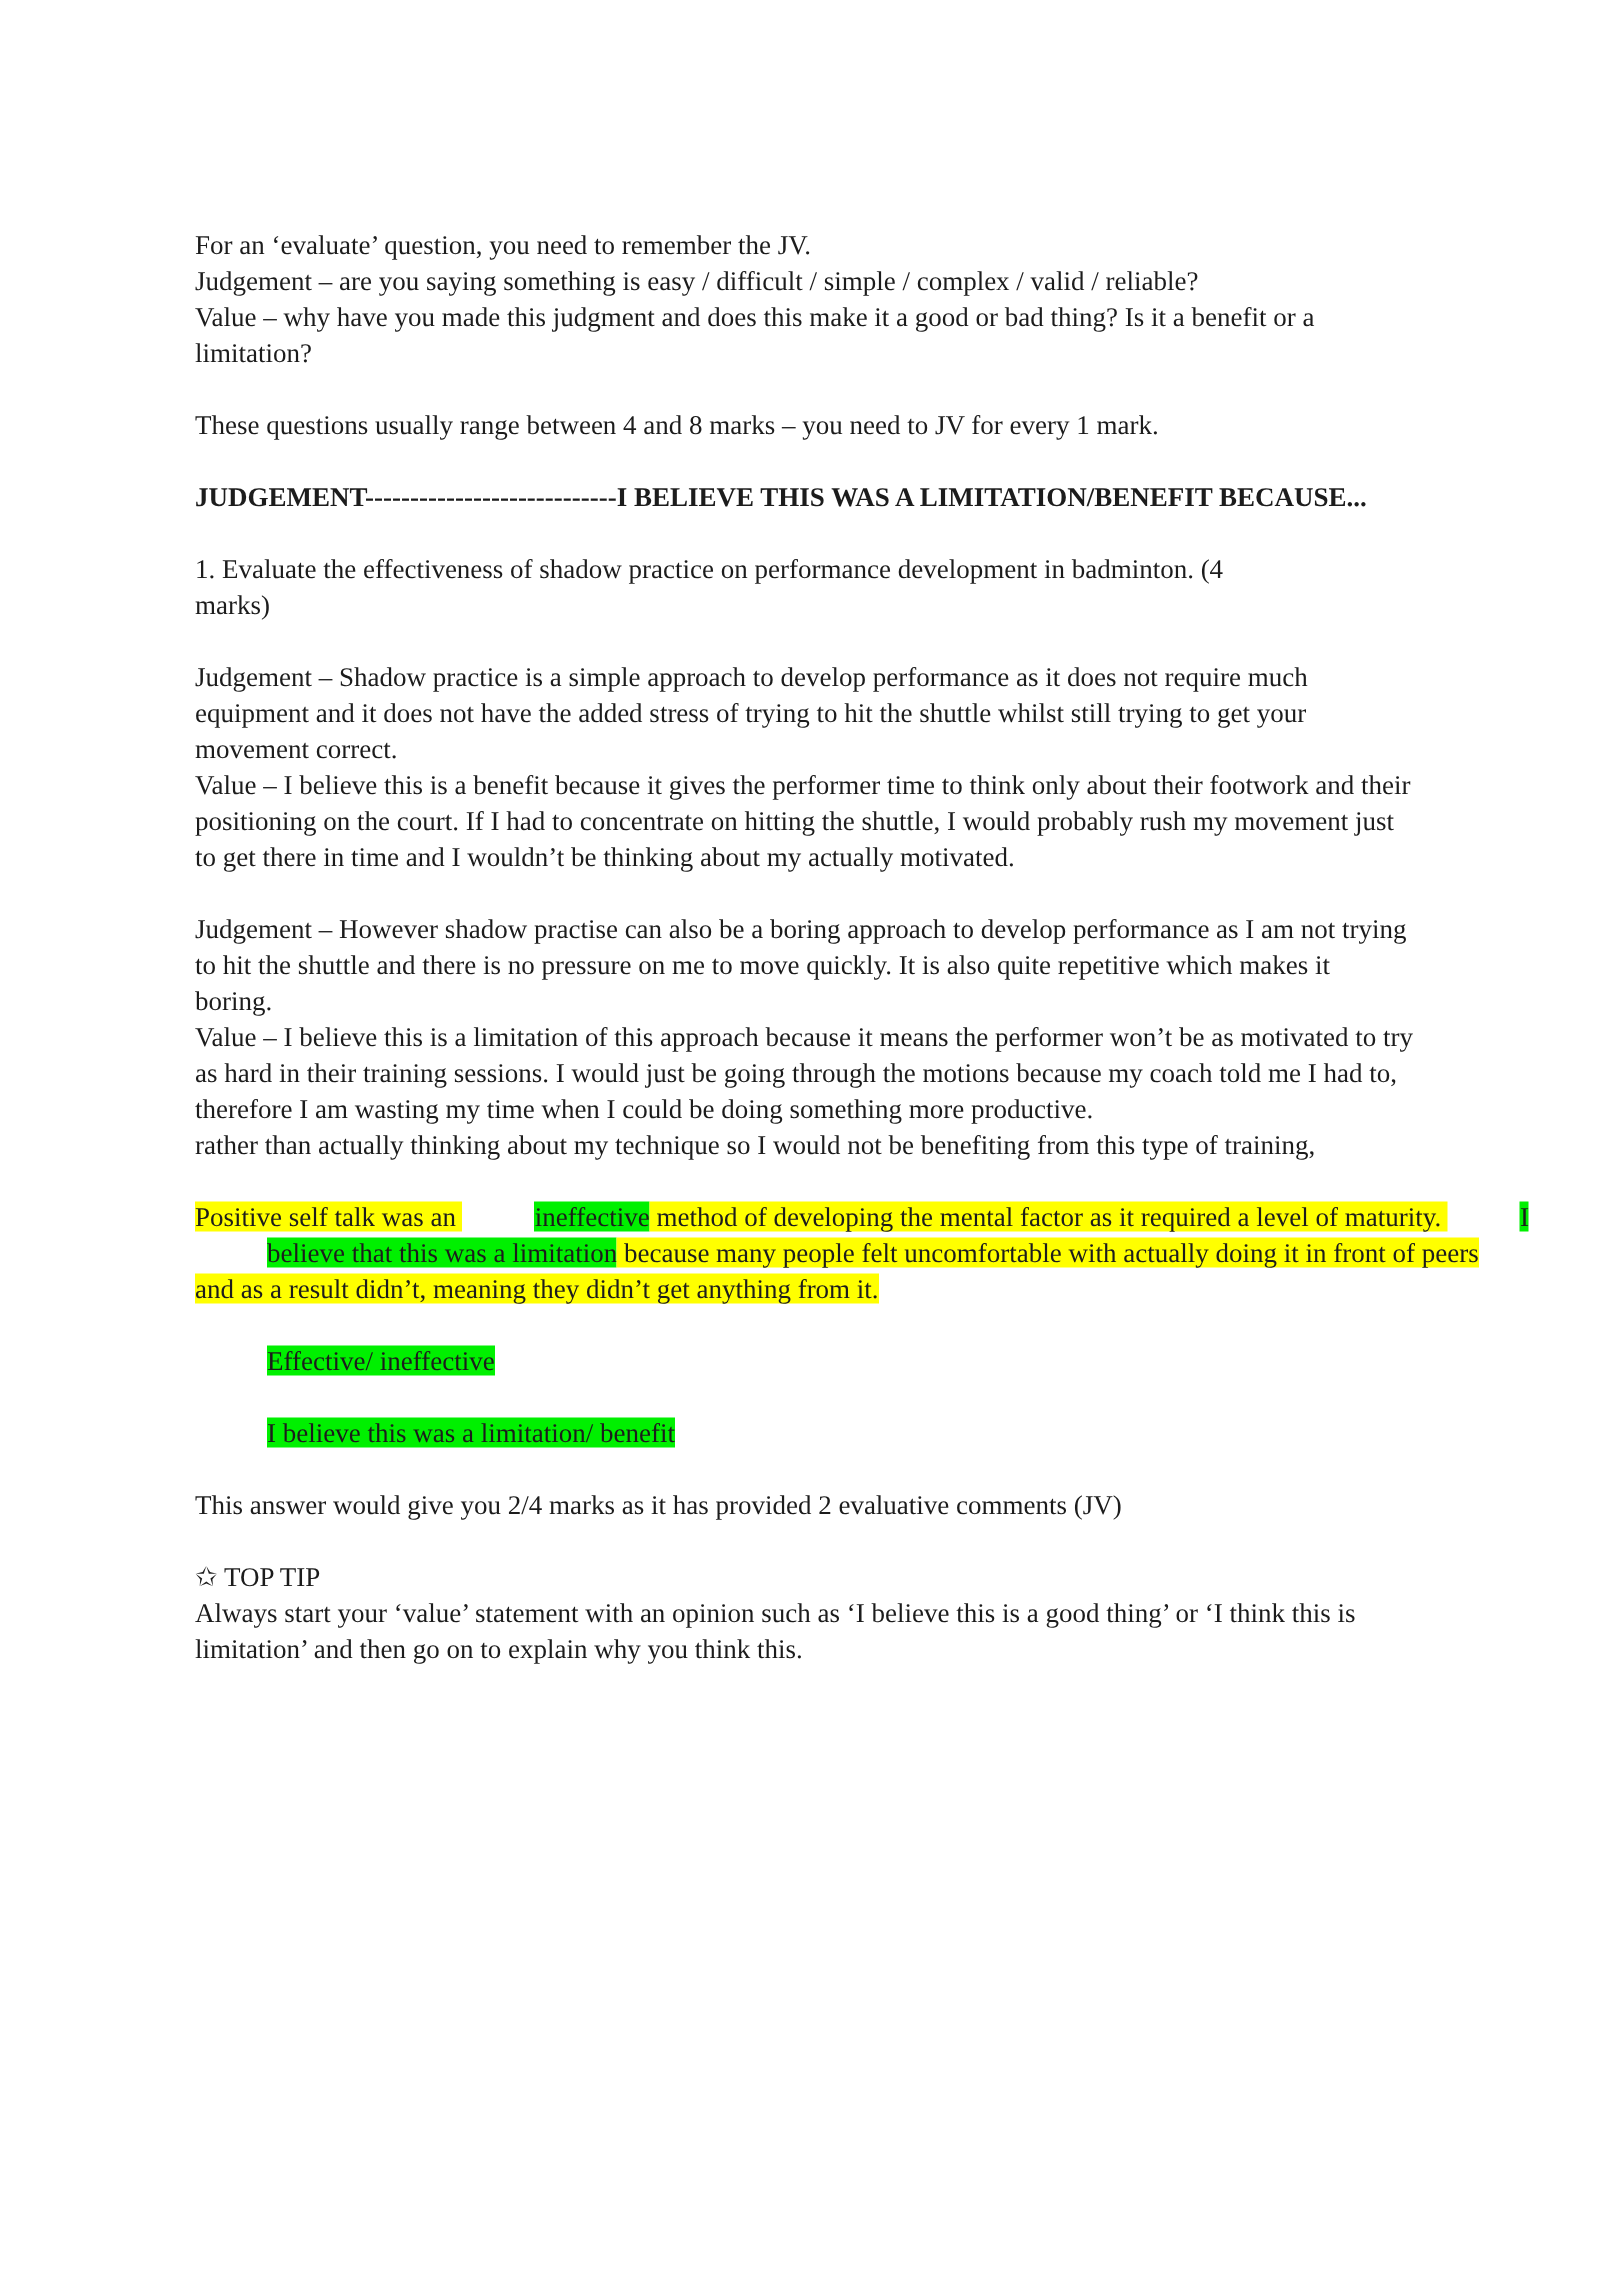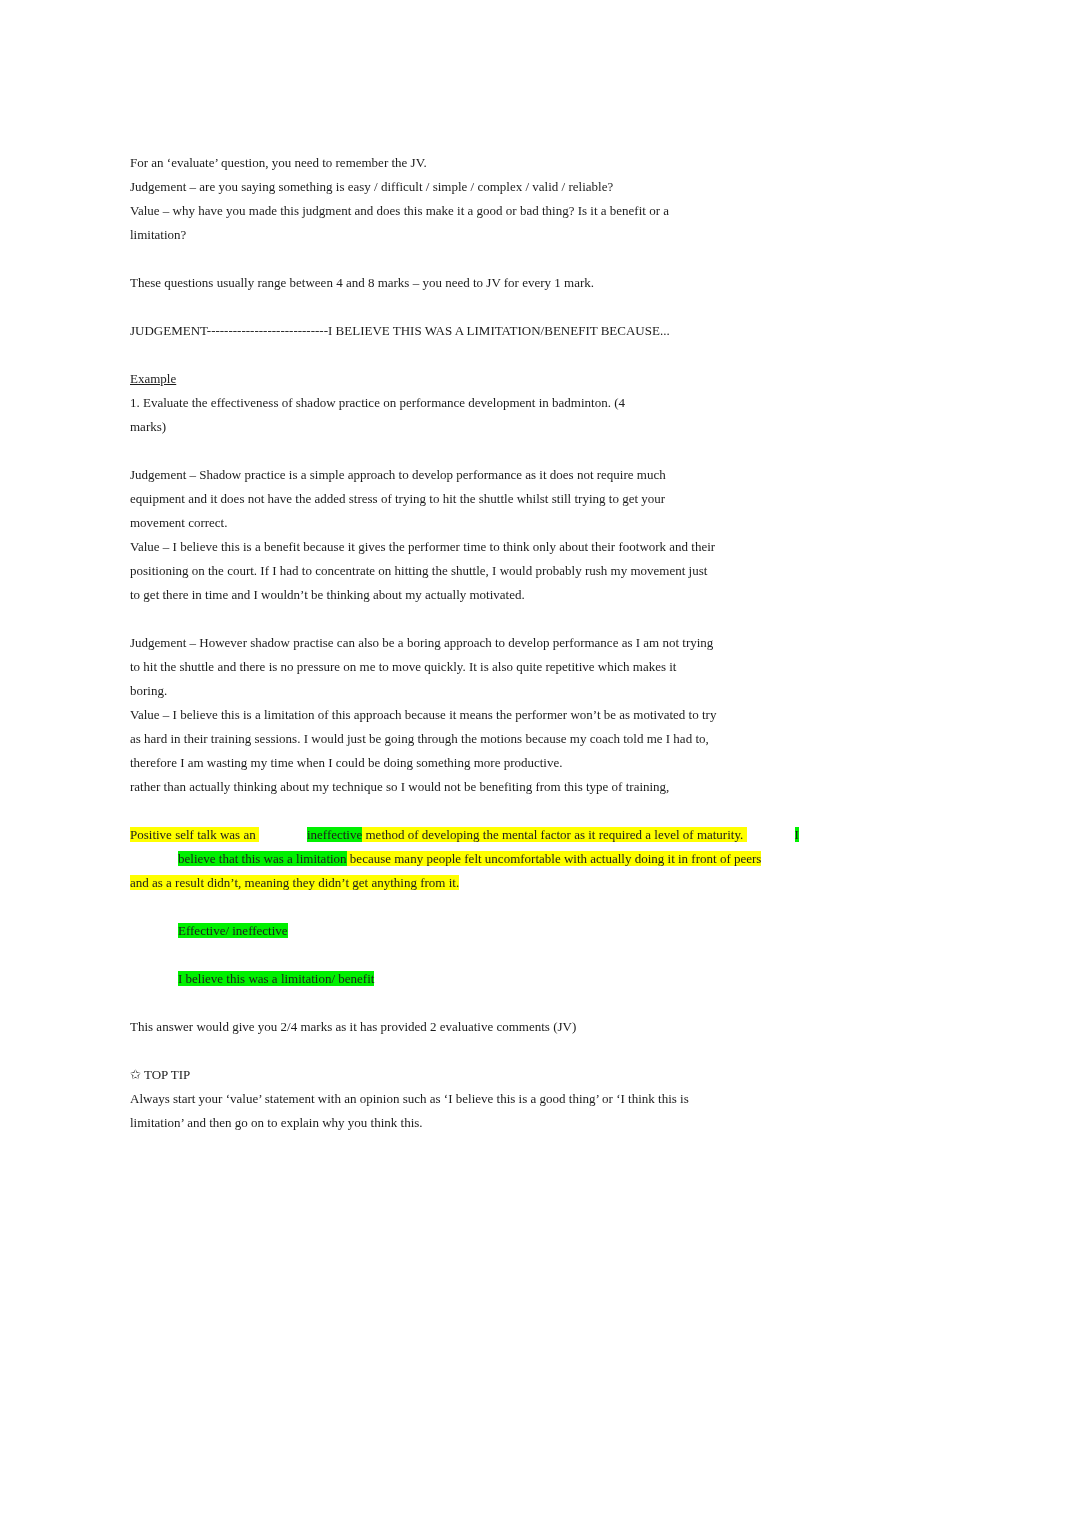--- a/index.html
+++ b/index.html
@@ -14,25 +14,25 @@
     background:var(--page-bg);
     color:var(--text-color);
     font-family:"Liberation Serif","DejaVu Serif",serif;
   }
   .doc{
     padding:151px 40px 0 130px;
   }
   .para{margin:0 0 24px 0;}
   .line{
     white-space:pre;
-    font-size:13px;
+    font-size:18px;
     line-height:24px;
   }
   .seg{white-space:pre;}
-  .b{font-weight:normal;}
+  .b{font-weight:bold;}
   .u{text-decoration:underline;}
   .hl-yellow{background-color:var(--hl-yellow);text-align:right;}
   .hl-green{background-color:var(--hl-green);margin-left:48px;}
 </style>
 </head>
 <body>
 
 <div class="doc" id="doc-body">
     <div class="para">
       <div class="line"><span class="seg">For an ‘evaluate’ question, you need to remember the JV.</span></div>
@@ -40,21 +40,20 @@
       <div class="line"><span class="seg">Value – why have you made this judgment and does this make it a good or bad thing? Is it a benefit or a</span></div>
       <div class="line"><span class="seg">limitation?</span></div>
     </div>
     <div class="para">
       <div class="line"><span class="seg">These questions usually range between 4 and 8 marks – you need to JV for every 1 mark.</span></div>
     </div>
     <div class="para">
       <div class="line"><span class="seg b">JUDGEMENT----------------------------I BELIEVE THIS WAS A LIMITATION/BENEFIT BECAUSE...</span></div>
     </div>
     <div class="para">
-      <div class="line"><span class="seg u">Example</span></div>
       <div class="line"><span class="seg">1. Evaluate the effectiveness of shadow practice on performance development in badminton. (4</span></div>
       <div class="line"><span class="seg">marks)</span></div>
     </div>
     <div class="para">
       <div class="line"><span class="seg">Judgement – Shadow practice is a simple approach to develop performance as it does not require much</span></div>
       <div class="line"><span class="seg">equipment and it does not have the added stress of trying to hit the shuttle whilst still trying to get your</span></div>
       <div class="line"><span class="seg">movement correct.</span></div>
       <div class="line"><span class="seg">Value – I believe this is a benefit because it gives the performer time to think only about their footwork and their</span></div>
       <div class="line"><span class="seg">positioning on the court. If I had to concentrate on hitting the shuttle, I would probably rush my movement just</span></div>
       <div class="line"><span class="seg">to get there in time and I wouldn’t be thinking about my actually motivated.</span></div>

